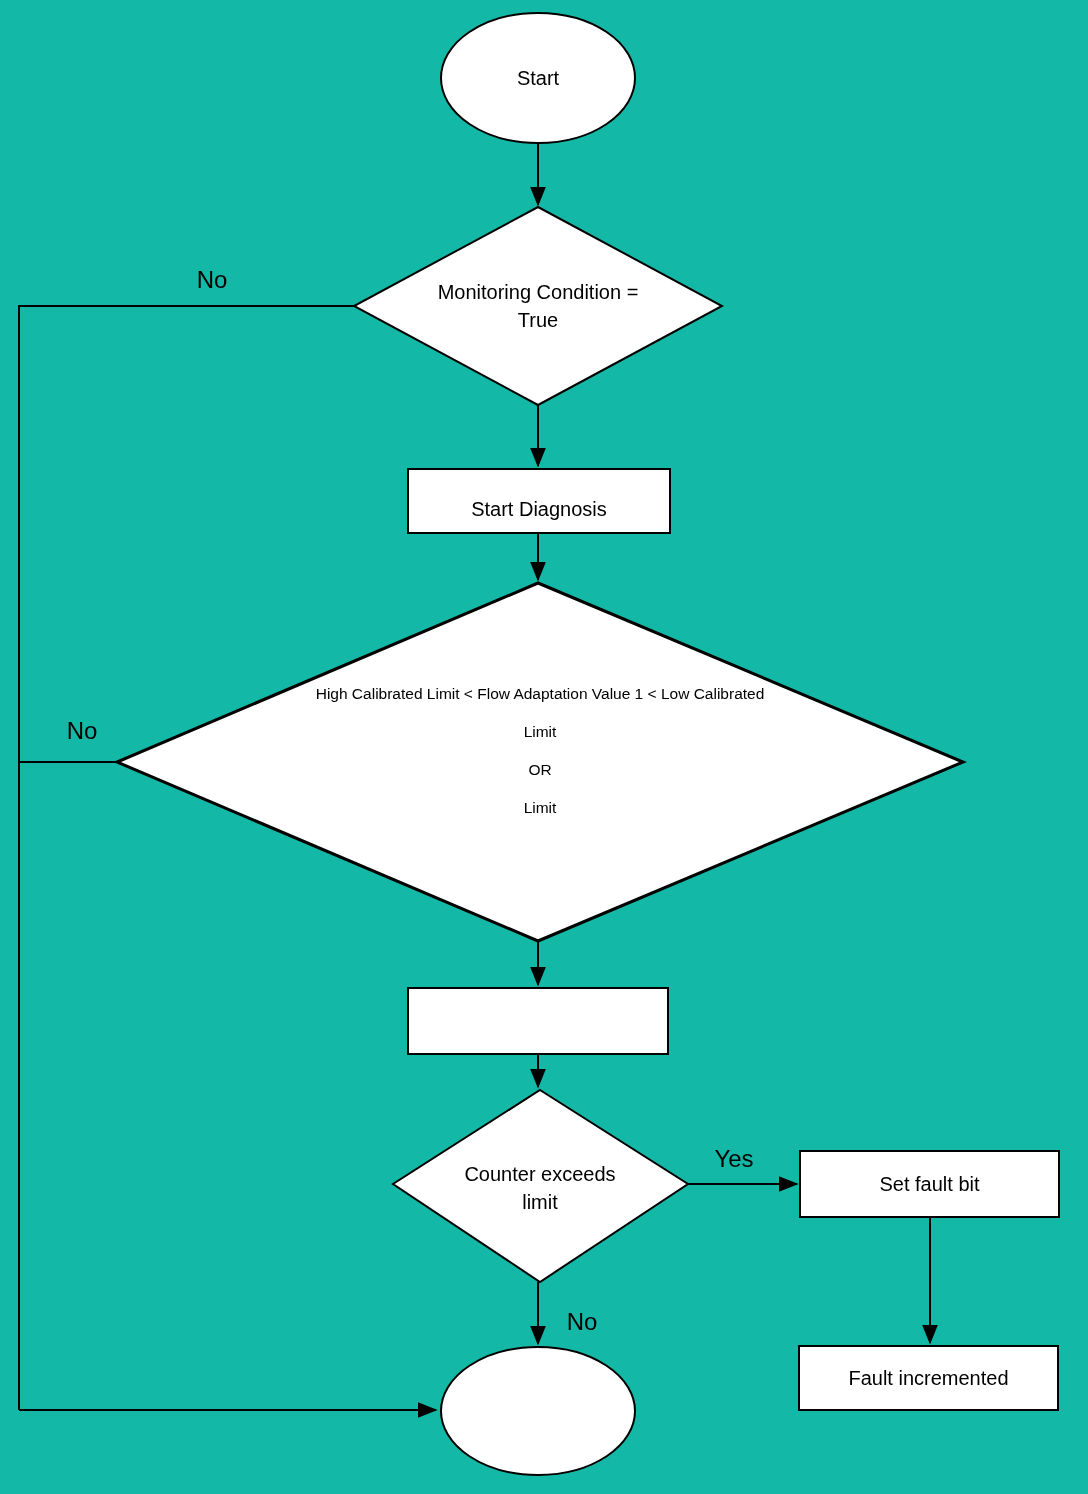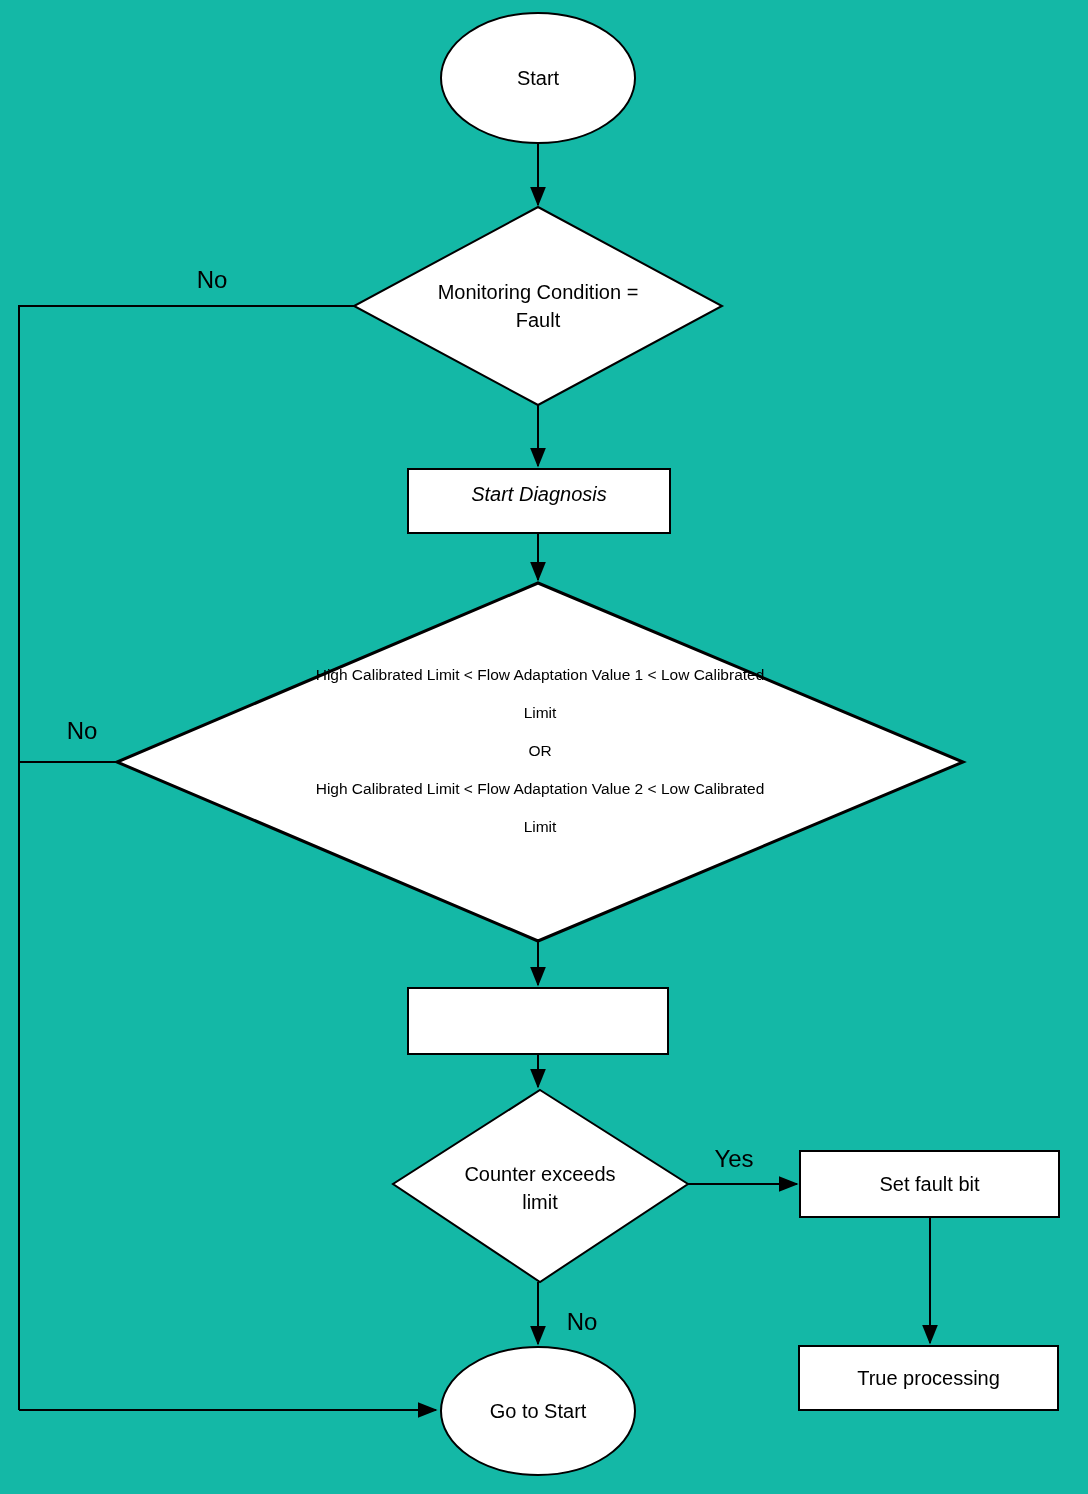--- a/index.html
+++ b/index.html
@@ -90,52 +90,48 @@
 
     <ellipse cx="538" cy="1411" rx="97" ry="64" fill="#ffffff" stroke="#000000" stroke-width="2"></ellipse>
   </svg>
 
   <div class="lbl" style="left:438px; top:48px; width:200px; height:60px;">
     <span>Start</span>
   </div>
 
   <div class="lbl" style="left:388px; top:276px; width:300px; height:60px;text-align:right;">
     <span>Monitoring Condition =</span>
-    <span>Fault</span>
+    <span>True</span>
   </div>
 
-  <div class="lbl" style="left:409px; top:458px; width:260px; height:72px;font-style:italic;">
+  <div class="lbl" style="left:409px; top:473px; width:260px; height:72px;">
     <span>Start Diagnosis</span>
   </div>
 
   <div class="lbl cond" style="left:240px; top:696px; width:600px; height:110px;gap:16px;">
     <span>High Calibrated Limit &lt; Flow Adaptation Value 1 &lt; Low Calibrated</span>
     <span>Limit</span>
     <span>OR</span>
-    <span>High Calibrated Limit &lt; Flow Adaptation Value 2 &lt; Low Calibrated</span>
     <span>Limit</span>
   </div>
 
 
   <div class="lbl" style="left:440px; top:1160px; width:200px; height:56px;">
     <span>Counter exceeds</span>
     <span>limit</span>
   </div>
 
   <div class="lbl" style="left:800px; top:1154px; width:259px; height:60px;">
     <span>Set fault bit</span>
   </div>
 
   <div class="lbl" style="left:799px; top:1348px; width:259px; height:60px;">
-    <span>True processing</span>
+    <span>Fault incremented</span>
   </div>
 
-  <div class="lbl" style="left:438px; top:1381px; width:200px; height:60px;">
-    <span>Go to Start</span>
-  </div>
 
   <div class="edge-lbl" style="left:182px; top:266px; width:60px; height:28px;">No</div>
 
   <div class="edge-lbl" style="left:52px; top:717px; width:60px; height:28px;">No</div>
 
   <div class="edge-lbl" style="left:704px; top:1145px; width:60px; height:28px;text-align:center;">Yes</div>
 
   <div class="edge-lbl" style="left:552px; top:1308px; width:60px; height:28px;">No</div>
 
 </div>

